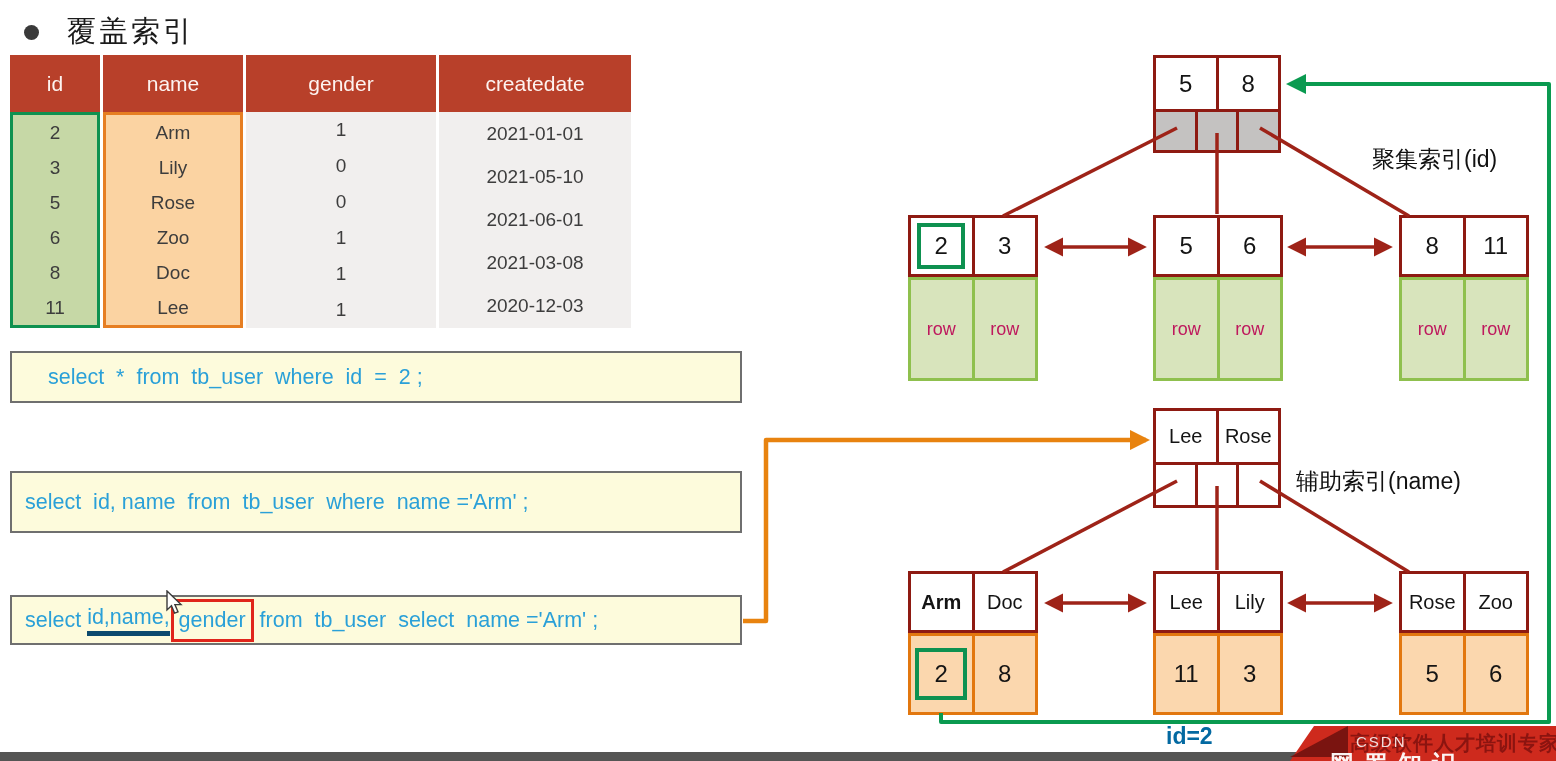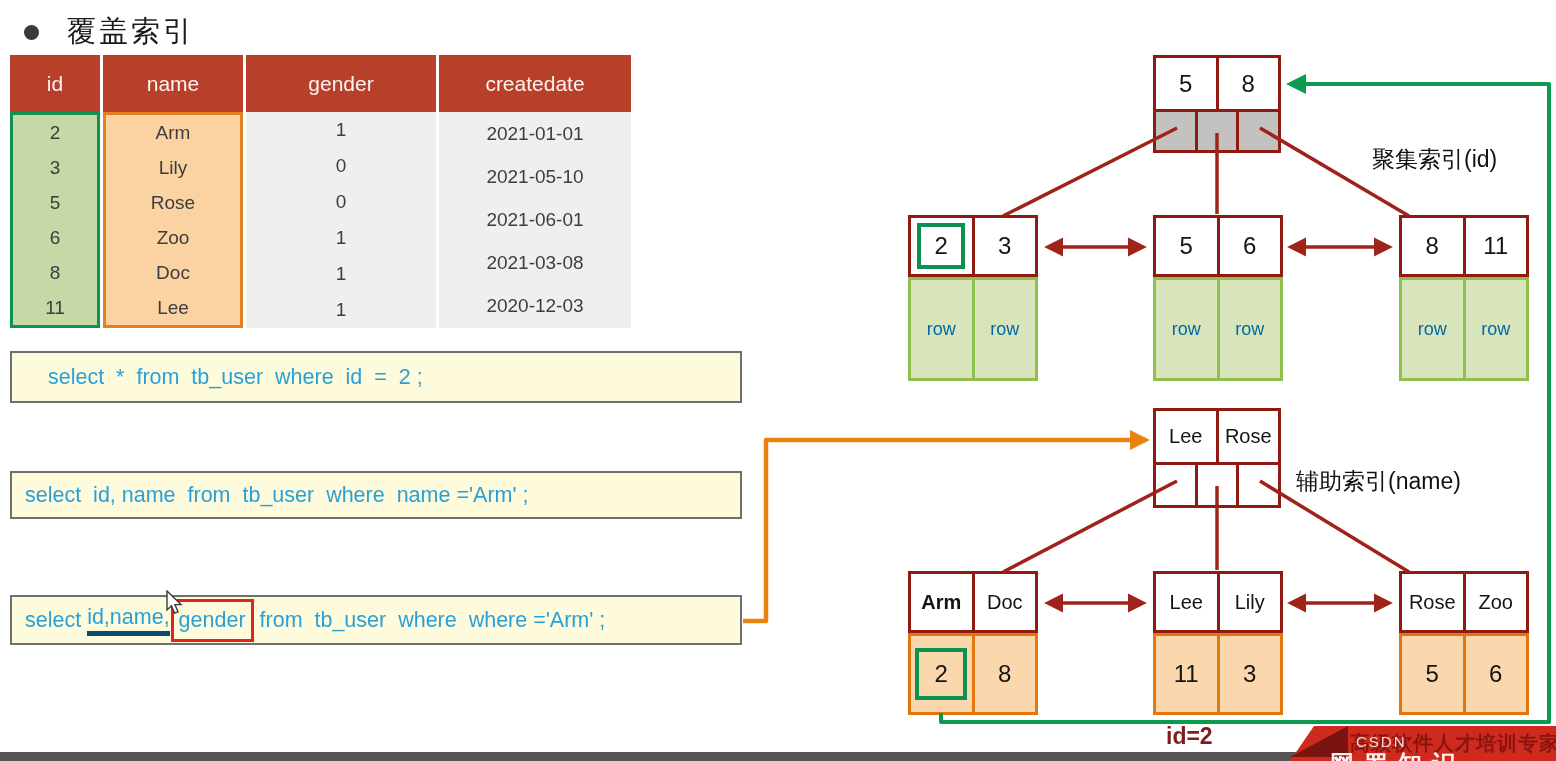--- a/index.html
+++ b/index.html
@@ -26,21 +26,21 @@
   .col-id   { left:0; width:90px;  background:#c6d8a6; border:3px solid #0f9150; }
   .col-name { left:93px; width:140px; background:#fbd3a2; border:3px solid #e67e22; }
   .col-gender { left:236px; width:190px; background:#f1efee; }
   .col-date { left:429px; width:192px; background:#f1efee; }
 
   
   .sql-box { position:absolute; left:10px; width:732px; background:#fdfbdc;
              border:2px solid #6f6f6f; display:flex; align-items:center;
              padding-left:13px; font-size:21.5px; color:#2aa0d8; white-space:pre; }
   .sql1 { top:351px; height:52px;padding-left:36px; }
-  .sql2 { top:471px; height:48px; }
+  .sql2 { top:471px; height:62px; }
   .sql3 { top:595px; height:50px; }
   .u-green { border-bottom:5px solid #0c4a6e; padding-bottom:1px; }
   .r-box { border:3px solid #e0251b; padding:6px 5px; margin-left:1px; }
 
   
   .node { position:absolute; }
   .keys { display:flex; background:#ffffff; border:3px solid #8e1a12; }
   .keys .key { flex:1; display:flex; align-items:center; justify-content:center;
                color:#141414; border-right:3px solid #8e1a12; }
   .keys .key:last-child { border-right:none; }
@@ -51,32 +51,32 @@
   .ptrs-white .ptr { background:#ffffff; }
   .root { width:128px; }
   .root .keys { height:57px; font-size:24px; }
   .root .ptrs { height:41px; }
   .leaf { width:130px; }
   .leaf .keys { height:62px; font-size:24px; }
   .leaf-names .keys { font-size:20px; }
   .vals { display:flex; }
   .vals .val { flex:1; display:flex; align-items:center; justify-content:center; }
   .vals-green { height:104px; border:3px solid #8fc04e; background:#d8e4bc; }
-  .vals-green .val { font-size:18px; color:#0369a1; border-right:3px solid #8fc04e; }
+  .vals-green .val { font-size:18px; color:#be185d; border-right:3px solid #8fc04e; }
   .vals-green .val:last-child { border-right:none; }
   .vals-orange { height:82px; border:3px solid #e2770f; background:#fbd7ae; }
   .vals-orange .val { font-size:24px; color:#141414; border-right:3px solid #e2770f; }
   .vals-orange .val:last-child { border-right:none; }
   .hl-green { border:4px solid #0e9150; min-width:48px; height:46px;
               display:flex; align-items:center; justify-content:center; }
   .bold { font-weight:bold; }
   .tree-label { position:absolute; font-size:23px; color:#111; white-space:nowrap; }
 
   .id2-label { position:absolute; left:1166px; top:723px; font-size:23px;
-               font-weight:bold; color:#7f1d1d; }
+               font-weight:bold; color:#0369a1; }
 
   
   .bottom-bar { position:absolute; left:0; top:752px; width:1556px; height:9px; background:#555554; }
   .banner { position:absolute; left:1290px; top:726px; width:266px; height:35px; overflow:hidden; }
   .banner-bg { position:absolute; inset:0; background:#ce2a1d;
                clip-path:polygon(24px 0, 100% 0, 100% 100%, 0 100%); }
   .banner-tri { position:absolute; left:0; top:0; width:58px; height:31px; background:#7a1410;
                 clip-path:polygon(100% 0, 100% 100%, 0 100%); }
   .banner-text { position:absolute; left:60px; top:4px; font-size:20px; font-weight:bold;
                  color:#8b1410; letter-spacing:1px; white-space:nowrap; }
@@ -132,21 +132,21 @@
       <div class="cell">2021-01-01</div>
       <div class="cell">2021-05-10</div>
       <div class="cell">2021-06-01</div>
       <div class="cell">2021-03-08</div>
       <div class="cell">2020-12-03</div>
     </div>
   </div>
 
   <div class="sql-box sql1">select  *  from  tb_user  where  id  =  2 ;</div>
   <div class="sql-box sql2">select  id, name  from  tb_user  where  name ='Arm' ;</div>
-  <div class="sql-box sql3"><span>select </span><span class="u-green">id,name,</span><span class="r-box">gender</span><span> from  tb_user  where  where ='Arm' ;</span></div>
+  <div class="sql-box sql3"><span>select </span><span class="u-green">id,name,</span><span class="r-box">gender</span><span> from  tb_user  select  name ='Arm' ;</span></div>
 
   <div class="node root" style="left:1153px; top:55px;">
     <div class="keys">
       <div class="key">5</div>
       <div class="key">8</div>
     </div>
     <div class="ptrs ptrs-gray">
       <div class="ptr"></div>
       <div class="ptr"></div>
       <div class="ptr"></div>

